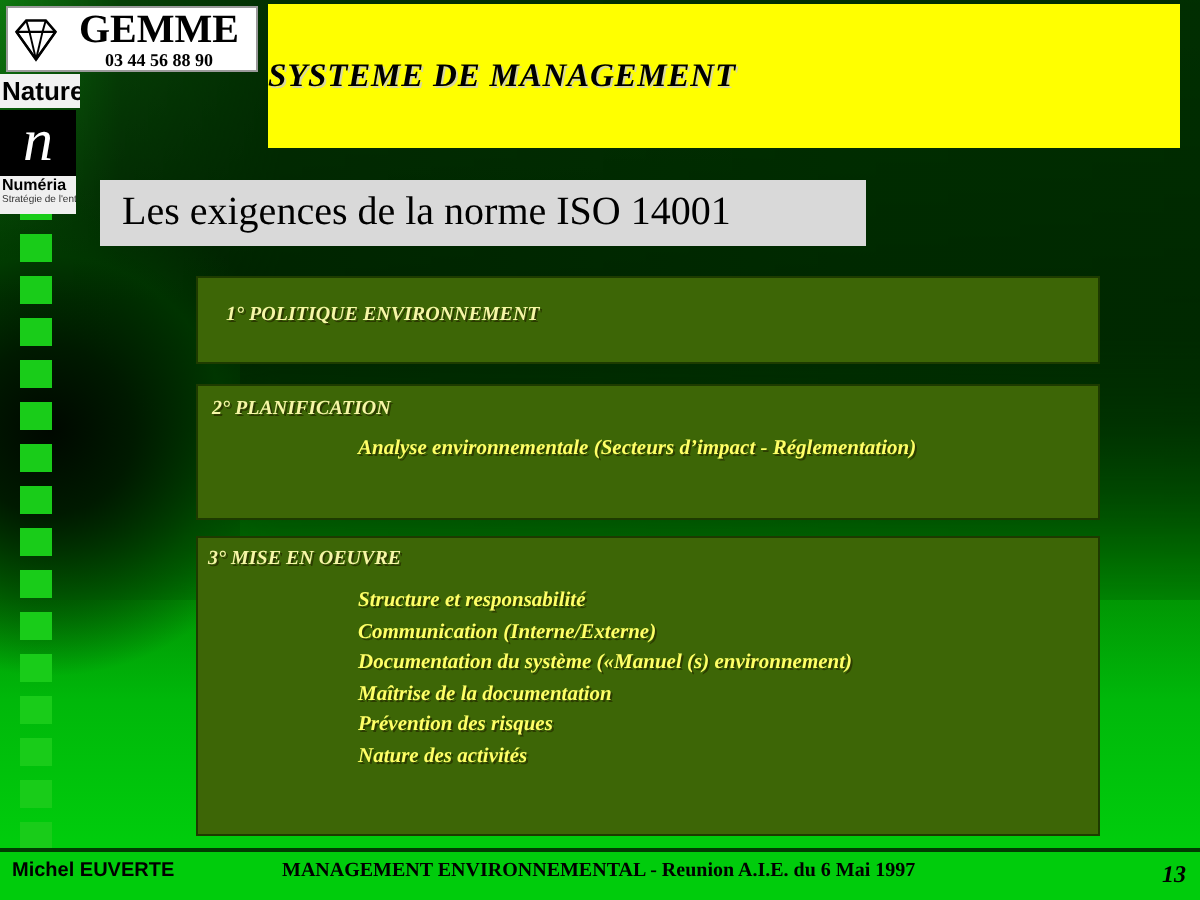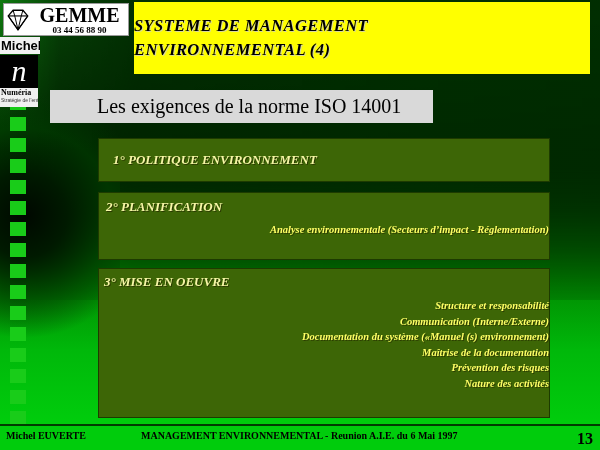--- a/index.html
+++ b/index.html
@@ -137,21 +137,21 @@
     width: 38px; height: 33px;
     background: #000;
     color: #fff;
     font-family: "Liberation Serif", "DejaVu Serif", serif;
     font-style: italic;
     font-size: 30px;
     line-height: 31px;
     text-align: center;
   }
   .numeria-name {
-    font-family: Liberation Serif, serif;
+    font-family: Liberation Sans, sans-serif;
     font-size: 8px;
     font-weight: 700;
     color: #000;
     line-height: 9px;
     padding-left: 1px;
     white-space: nowrap;
   }
   .numeria-sub {
     font-family: "Liberation Sans", "DejaVu Sans", sans-serif;
     font-size: 5px;
@@ -195,39 +195,38 @@
     display: flex;
     align-items: center;
   }
   .subtitle-box span {
     font-family: "Liberation Serif", "DejaVu Serif", serif;
     font-size: 20px;
     font-weight: 400;
     color: #000;
     padding-left: 11px;
     white-space: nowrap;
-    margin-left: 36px;
   }
 
   
   .cbox {
     position: absolute;
     background: #3d6606;
     border: 1px solid #1d3b00;
     box-sizing: border-box;
   }
   #box1 { left: 98px; top: 138px; width: 452px; height: 44px; }
   #box2 { left: 98px; top: 192px; width: 452px; height: 68px; }
   #box3 { left: 98px; top: 268px; width: 452px; height: 150px; }
 
   .cbox .heading {
     font-family: "Liberation Serif", "DejaVu Serif", serif;
     font-weight: 700;
     font-style: italic;
-    font-size: 13px;
+    font-size: 10px;
     color: #f6f6a6;
     text-shadow: 1px 1px 0 rgba(40,50,0,0.85);
     white-space: nowrap;
   }
   #box1 .heading { padding: 13px 0 0 14px; }
   #box2 .heading { padding: 6px 0 0 7px; }
   #box3 .heading { padding: 5px 17px 0 5px; }
 
   .sublist {
     margin: 0;
@@ -239,61 +238,61 @@
 
   .sublist li {
     font-family: "Liberation Serif", "DejaVu Serif", serif;
     font-weight: 700;
     font-style: italic;
     font-size: 10.5px;
     color: #ffff66;
     text-shadow: 1px 1px 0 rgba(40,50,0,0.8);
     line-height: 15.5px;
     white-space: nowrap;
-    text-align: right;
   }
 
   
   .footer-rule {
     position: absolute;
     left: 0; top: 424px;
     width: 600px; height: 2px;
     background: #013b01;
   }
   .footer {
     position: absolute;
     left: 0; top: 426px;
     width: 600px; height: 24px;
     background: #00cc0c;
   }
   .footer .f-author {
     position: absolute;
     left: 6px; top: 4px;
-    font-family: Liberation Serif, serif;
+    font-family: Liberation Sans, sans-serif;
     font-weight: 700;
     font-size: 10px;
     color: #000;
     white-space: nowrap;
   }
   .footer .f-center {
     position: absolute;
     left: 141px; top: 4px;
     font-family: "Liberation Serif", "DejaVu Serif", serif;
     font-weight: 700;
     font-size: 10px;
     color: #000;
     white-space: nowrap;
   }
   .footer .f-page {
     position: absolute;
     right: 7px; top: 4px;
     font-family: "Liberation Serif", "DejaVu Serif", serif;
     font-weight: 700;
-    font-size: 16px;
-    color: #000;
+    font-size: 12px;
+    color: #000;
+    font-style: italic;
   }
 </style>
 </head>
 <body>
 
 <div id="slide">
 
   <div class="bg-base"></div>
   <div class="bg-upper-dark"></div>
   <div class="bg-left-dark"></div>
@@ -329,32 +328,31 @@
       <line x1="4" y1="11" x2="16" y2="28" stroke="#000000" stroke-width="1.2"></line>
       <line x1="28" y1="11" x2="16" y2="28" stroke="#000000" stroke-width="1.2"></line>
     </svg>
     <span class="gemme-txt">
       <span class="gemme-name">GEMME</span>
       <span class="gemme-phone">03 44 56 88 90</span>
     </span>
   </div>
 
   <div class="agent-box">
-    <span>Michel</span>
+    <span>Nature</span>
   </div>
 
   <div class="numeria-box">
     <div class="numeria-mark">n</div>
     <div class="numeria-name">Numéria</div>
     <div class="numeria-sub">Stratégie de l'entreprise</div>
   </div>
 
   <div class="title-banner">
     <div class="tline">SYSTEME DE MANAGEMENT</div>
-    <div class="tline">ENVIRONNEMENTAL (4)</div>
   </div>
 
   <div class="subtitle-box">
     <span>Les exigences de la norme ISO 14001</span>
   </div>
 
   <div class="cbox" id="box1">
     <div class="heading">1° POLITIQUE ENVIRONNEMENT</div>
     <ul class="sublist"></ul>
   </div>

